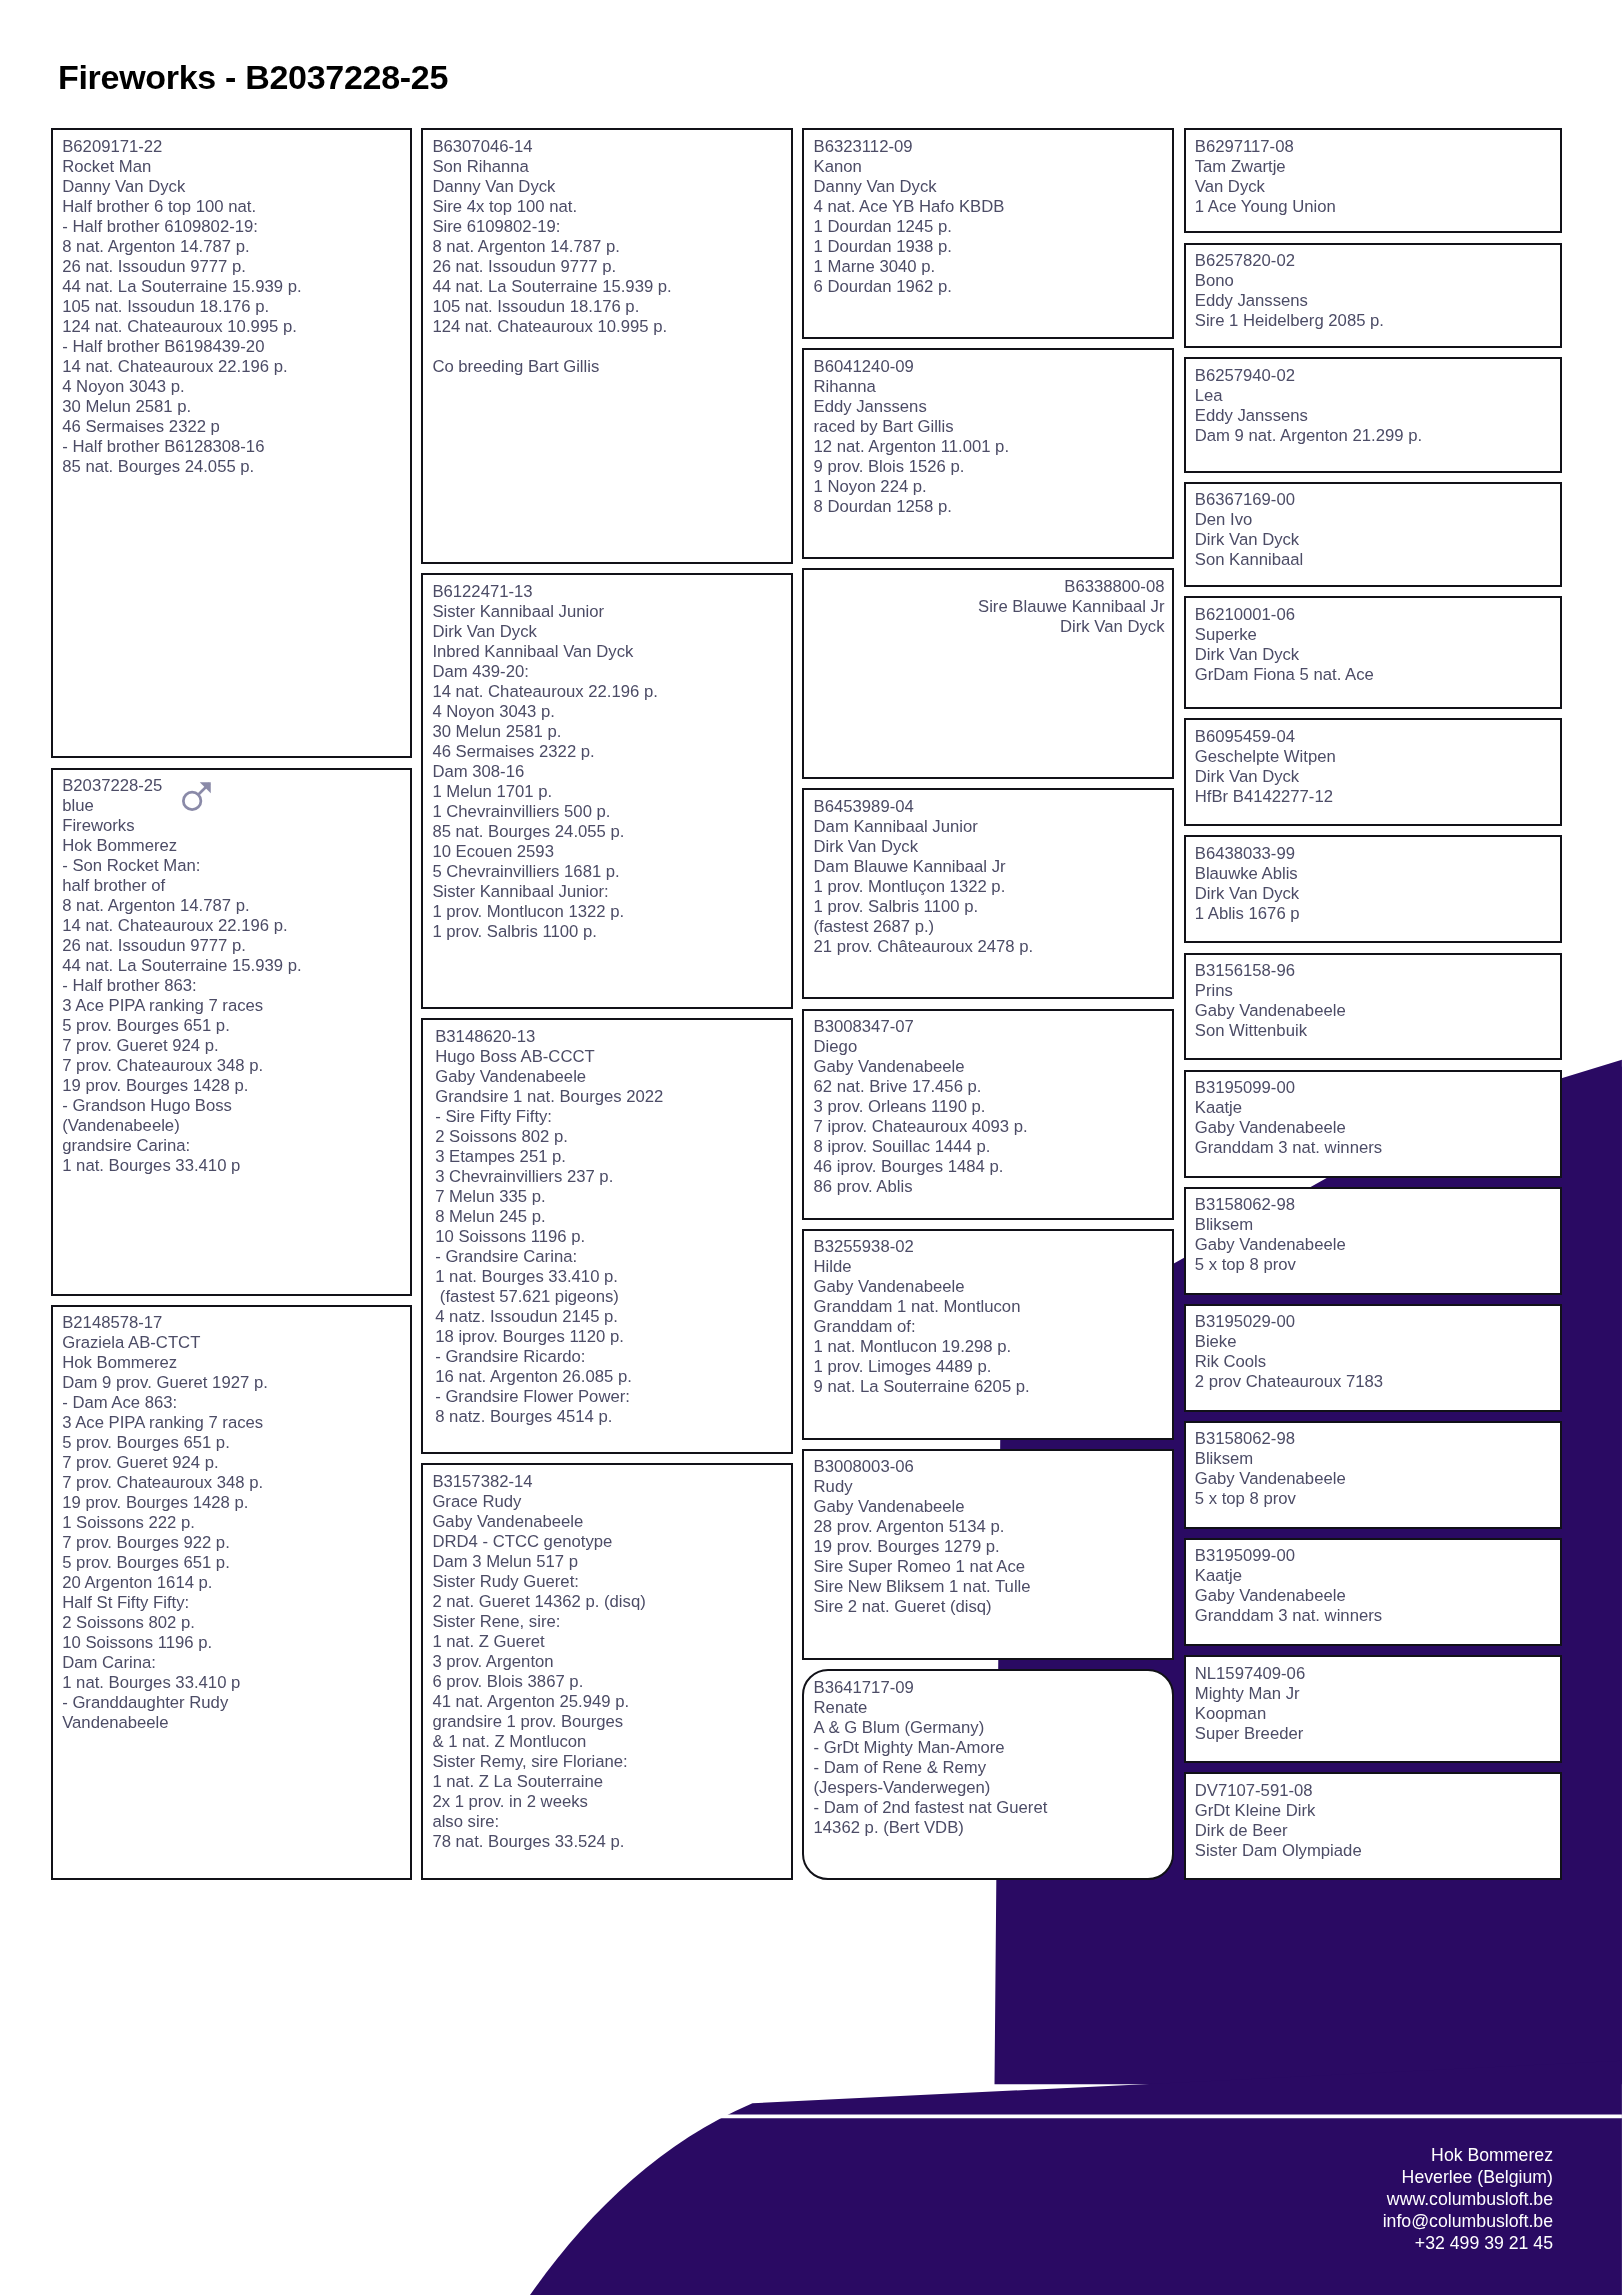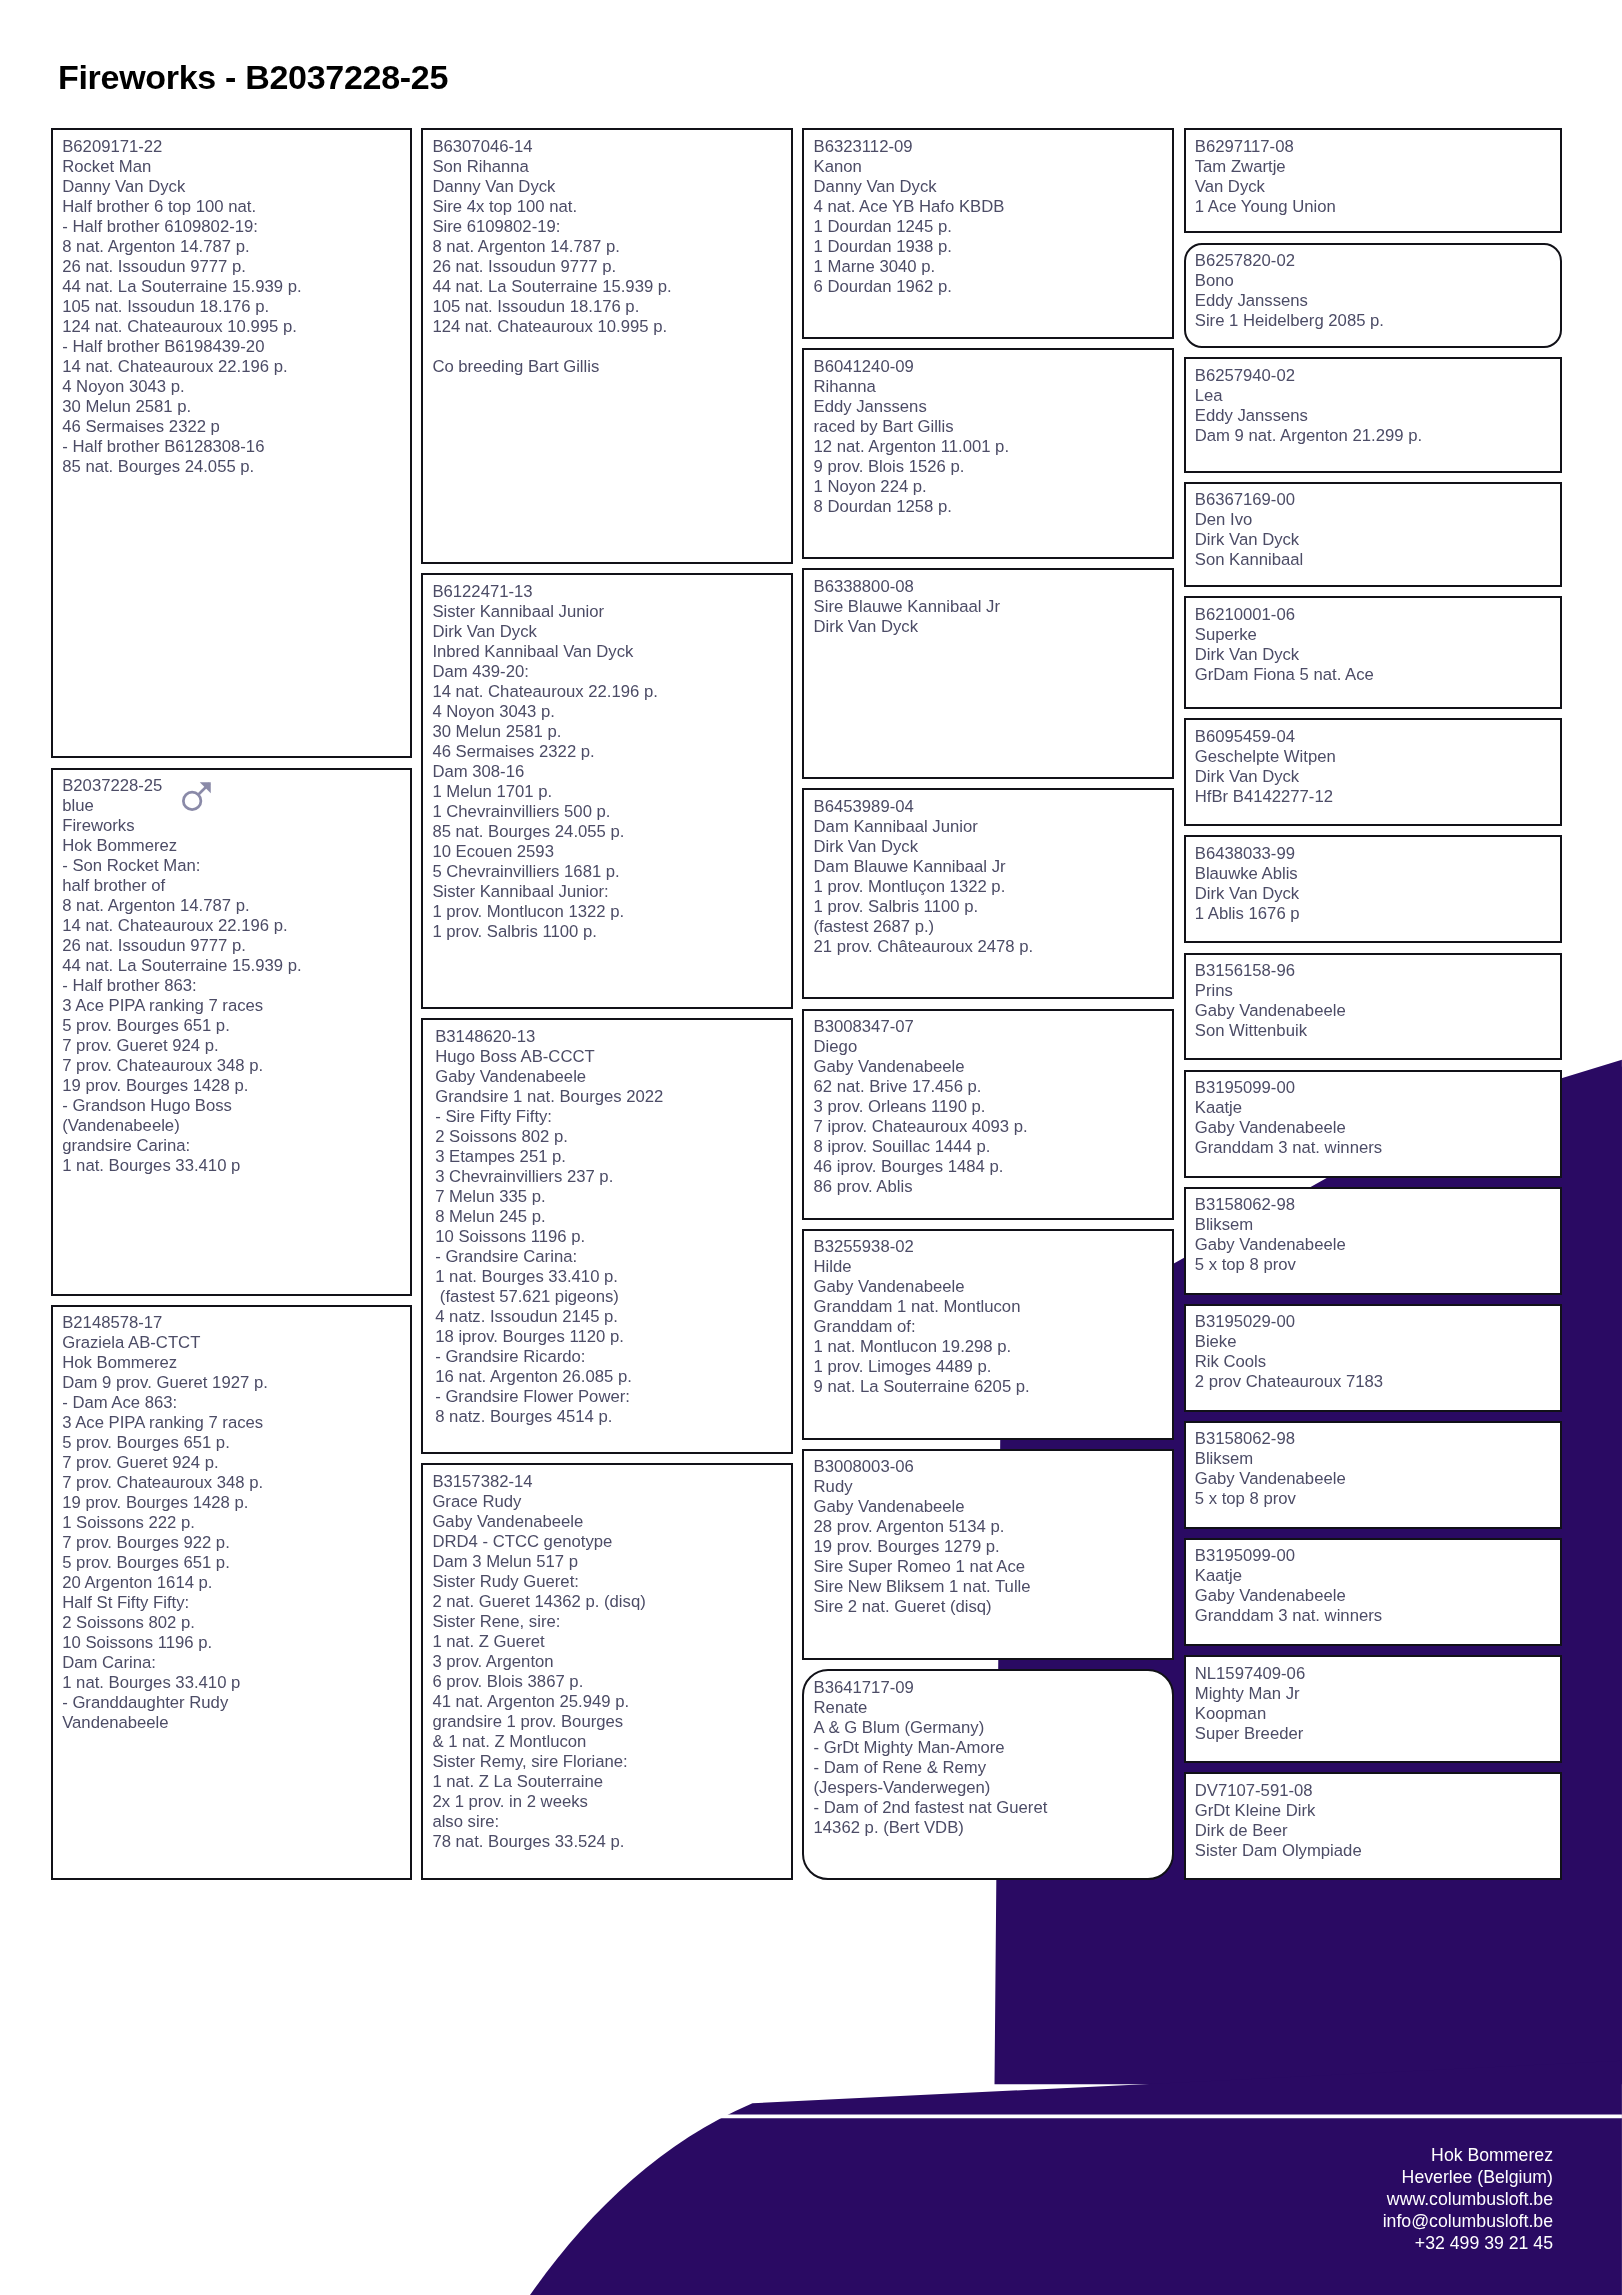--- a/index.html
+++ b/index.html
@@ -276,21 +276,21 @@
       <div class="cell" style="flex: 1 1 0px;">
         <div class="line">B6041240-09</div>
         <div class="line">Rihanna</div>
         <div class="line">Eddy Janssens</div>
         <div class="line">raced by Bart Gillis</div>
         <div class="line">12 nat. Argenton 11.001 p.</div>
         <div class="line">9 prov. Blois 1526 p.</div>
         <div class="line">1 Noyon 224 p.</div>
         <div class="line">8 Dourdan 1258 p.</div>
       </div>
-      <div class="cell" style="flex: 1 1 0px;">
+      <div class="cell" style="flex: 1 1 0px; text-align: right;">
         <div class="line">B6338800-08</div>
         <div class="line">Sire Blauwe Kannibaal Jr</div>
         <div class="line">Dirk Van Dyck</div>
       </div>
       <div class="cell" style="flex: 1 1 0px;">
         <div class="line">B6453989-04</div>
         <div class="line">Dam Kannibaal Junior</div>
         <div class="line">Dirk Van Dyck</div>
         <div class="line">Dam Blauwe Kannibaal Jr</div>
         <div class="line">1 prov. Montluçon 1322 p.</div>
@@ -340,21 +340,21 @@
         <div class="line">14362 p. (Bert VDB)</div>
       </div>
     </div>
     <div class="col">
       <div class="cell" style="flex: 0.72 1 0px;">
         <div class="line">B6297117-08</div>
         <div class="line">Tam Zwartje</div>
         <div class="line">Van Dyck</div>
         <div class="line">1 Ace Young Union</div>
       </div>
-      <div class="cell" style="flex: 0.72 1 0px; border-radius: 18px;">
+      <div class="cell" style="flex: 0.72 1 0px;">
         <div class="line">B6257820-02</div>
         <div class="line">Bono</div>
         <div class="line">Eddy Janssens</div>
         <div class="line">Sire 1 Heidelberg 2085 p.</div>
       </div>
       <div class="cell" style="flex: 0.8 1 0px;">
         <div class="line">B6257940-02</div>
         <div class="line">Lea</div>
         <div class="line">Eddy Janssens</div>
         <div class="line">Dam 9 nat. Argenton 21.299 p.</div>

